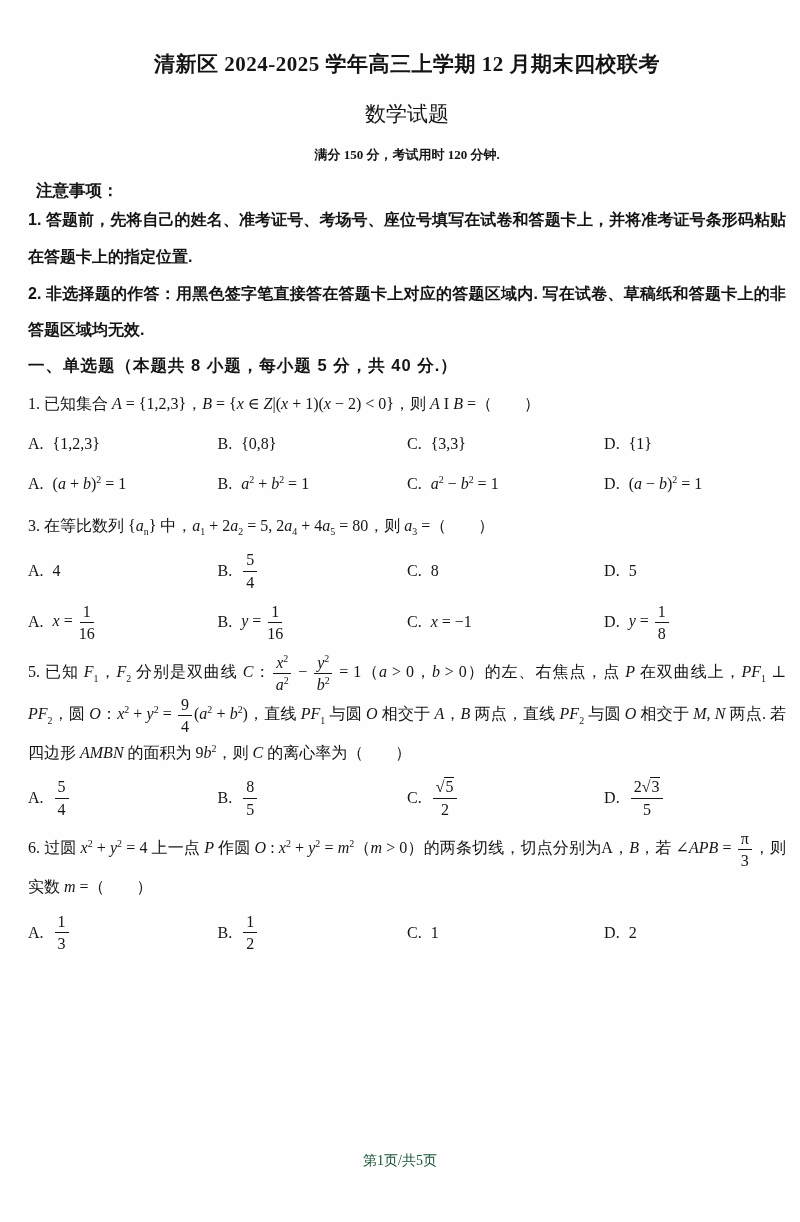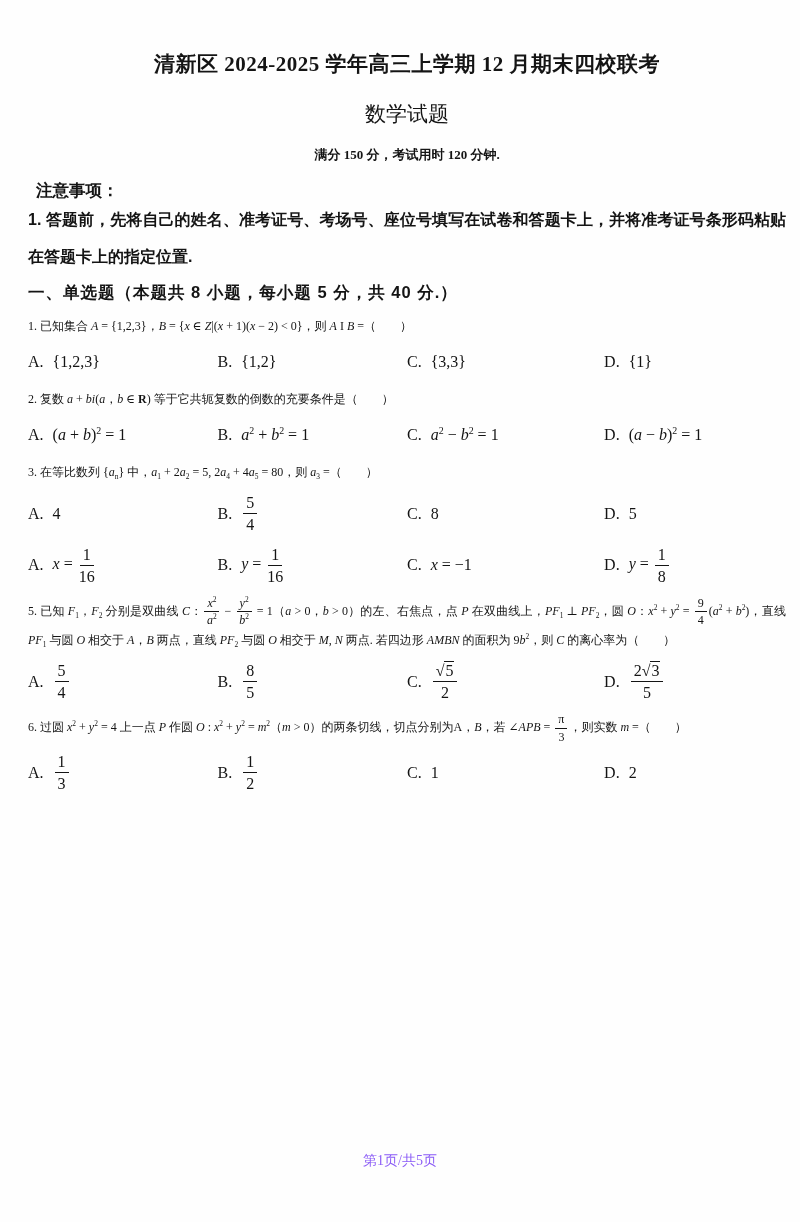--- a/index.html
+++ b/index.html
@@ -23,79 +23,79 @@
   }
   .notice-item {
     font-size: 16px; line-height: 2.3; text-align: justify; font-weight: 600;
     font-family: "Liberation Sans", "DejaVu Sans", sans-serif;
   }
   .section-heading {
     font-weight: bold; font-size: 16.5px; margin: 6px 0 7px; letter-spacing: 1px;
     font-family: "Liberation Sans", "DejaVu Sans", sans-serif;
   }
   .question { margin-top: 10px; }
-  .stem { font-size: 12px; line-height: 2.1; text-align: justify; }
+  .stem { font-size: 16px; line-height: 2.1; text-align: justify; }
   .options {
     display: grid; grid-template-columns: 25% 25% 26% 24%;
     align-items: center; margin: 8px 0 10px; font-size: 16px;
   }
   .option { display: flex; align-items: center; gap: 9px; min-height: 30px; }
   i { font-family: "Liberation Serif", "DejaVu Serif", serif; font-style: italic; }
   b { font-weight: bold; }
   sup, sub { font-size: 0.62em; line-height: 1; }
   .m-frac {
     display: inline-flex; flex-direction: column; align-items: center;
     vertical-align: middle; line-height: 1.2; margin: 0 2px; text-align: center;
   }
   .m-num { padding: 0 3px 1px; border-bottom: 1px solid #141414; }
   .m-den { padding-top: 1px; }
   .m-sqrt { white-space: nowrap; }
   .m-rad { font-style: normal; }
   .m-radicand { border-top: 1px solid #141414; padding: 0 1px; }
   .footer {
     position: absolute; left: 0; right: 0; bottom: 52px;
-    text-align: center; font-size: 14px; color: #8b5cf6;
+    text-align: center; font-size: 14px; color: #14532d;
   }
 </style>
 </head>
 <body>
 
 <div class="page">
   <h1 class="title">清新区 2024-2025 学年高三上学期 12 月期末四校联考</h1>
   <h2 class="subtitle">数学试题</h2>
   <div class="exam-info">满分 150 分，考试用时 120 分钟.</div>
   <div class="notice-heading">注意事项：</div>
   <div id="notice-list">
       <div class="notice-item">1. 答题前，先将自己的姓名、准考证号、考场号、座位号填写在试卷和答题卡上，并将准考证号条形码粘贴在答题卡上的指定位置.</div>
+      <div class="notice-item">2. 非选择题的作答：用黑色签字笔直接答在答题卡上对应的答题区域内. 写在试卷、草稿纸和答题卡上的非答题区域均无效.</div>
     </div>
   <div class="section-heading">一、单选题（本题共 8 小题，每小题 5 分，共 40 分.）</div>
   <div id="question-list">
       <div class="question">
         <div class="stem">1. 已知集合 <i>A</i> = {1,2,3}，<i>B</i> = {<i>x</i> ∈ <i>Z</i>|(<i>x</i> + 1)(<i>x</i> − 2) &lt; 0}，则 <i>A</i> I <i>B</i> =（　　）</div>
         <div class="options">
           <div class="option">
             <span class="opt-label">A.</span>
             <span class="opt-value">{1,2,3}</span>
           </div>
           <div class="option">
             <span class="opt-label">B.</span>
-            <span class="opt-value">{1,2}</span>
+            <span class="opt-value">{0,8}</span>
           </div>
           <div class="option">
             <span class="opt-label">C.</span>
             <span class="opt-value">{3,3}</span>
           </div>
           <div class="option">
             <span class="opt-label">D.</span>
             <span class="opt-value">{1}</span>
           </div>
         </div>
       </div>
       <div class="question">
-        <div class="stem">2. 复数 <i>a</i> + <i>bi</i>(<i>a</i>，<i>b</i> ∈ <b>R</b>) 等于它共轭复数的倒数的充要条件是（　　）</div>
         <div class="options">
           <div class="option">
             <span class="opt-label">A.</span>
             <span class="opt-value">(<i>a</i> + <i>b</i>)<sup>2</sup> = 1</span>
           </div>
           <div class="option">
             <span class="opt-label">B.</span>
             <span class="opt-value"><i>a</i><sup>2</sup> + <i>b</i><sup>2</sup> = 1</span>
           </div>
           <div class="option">

